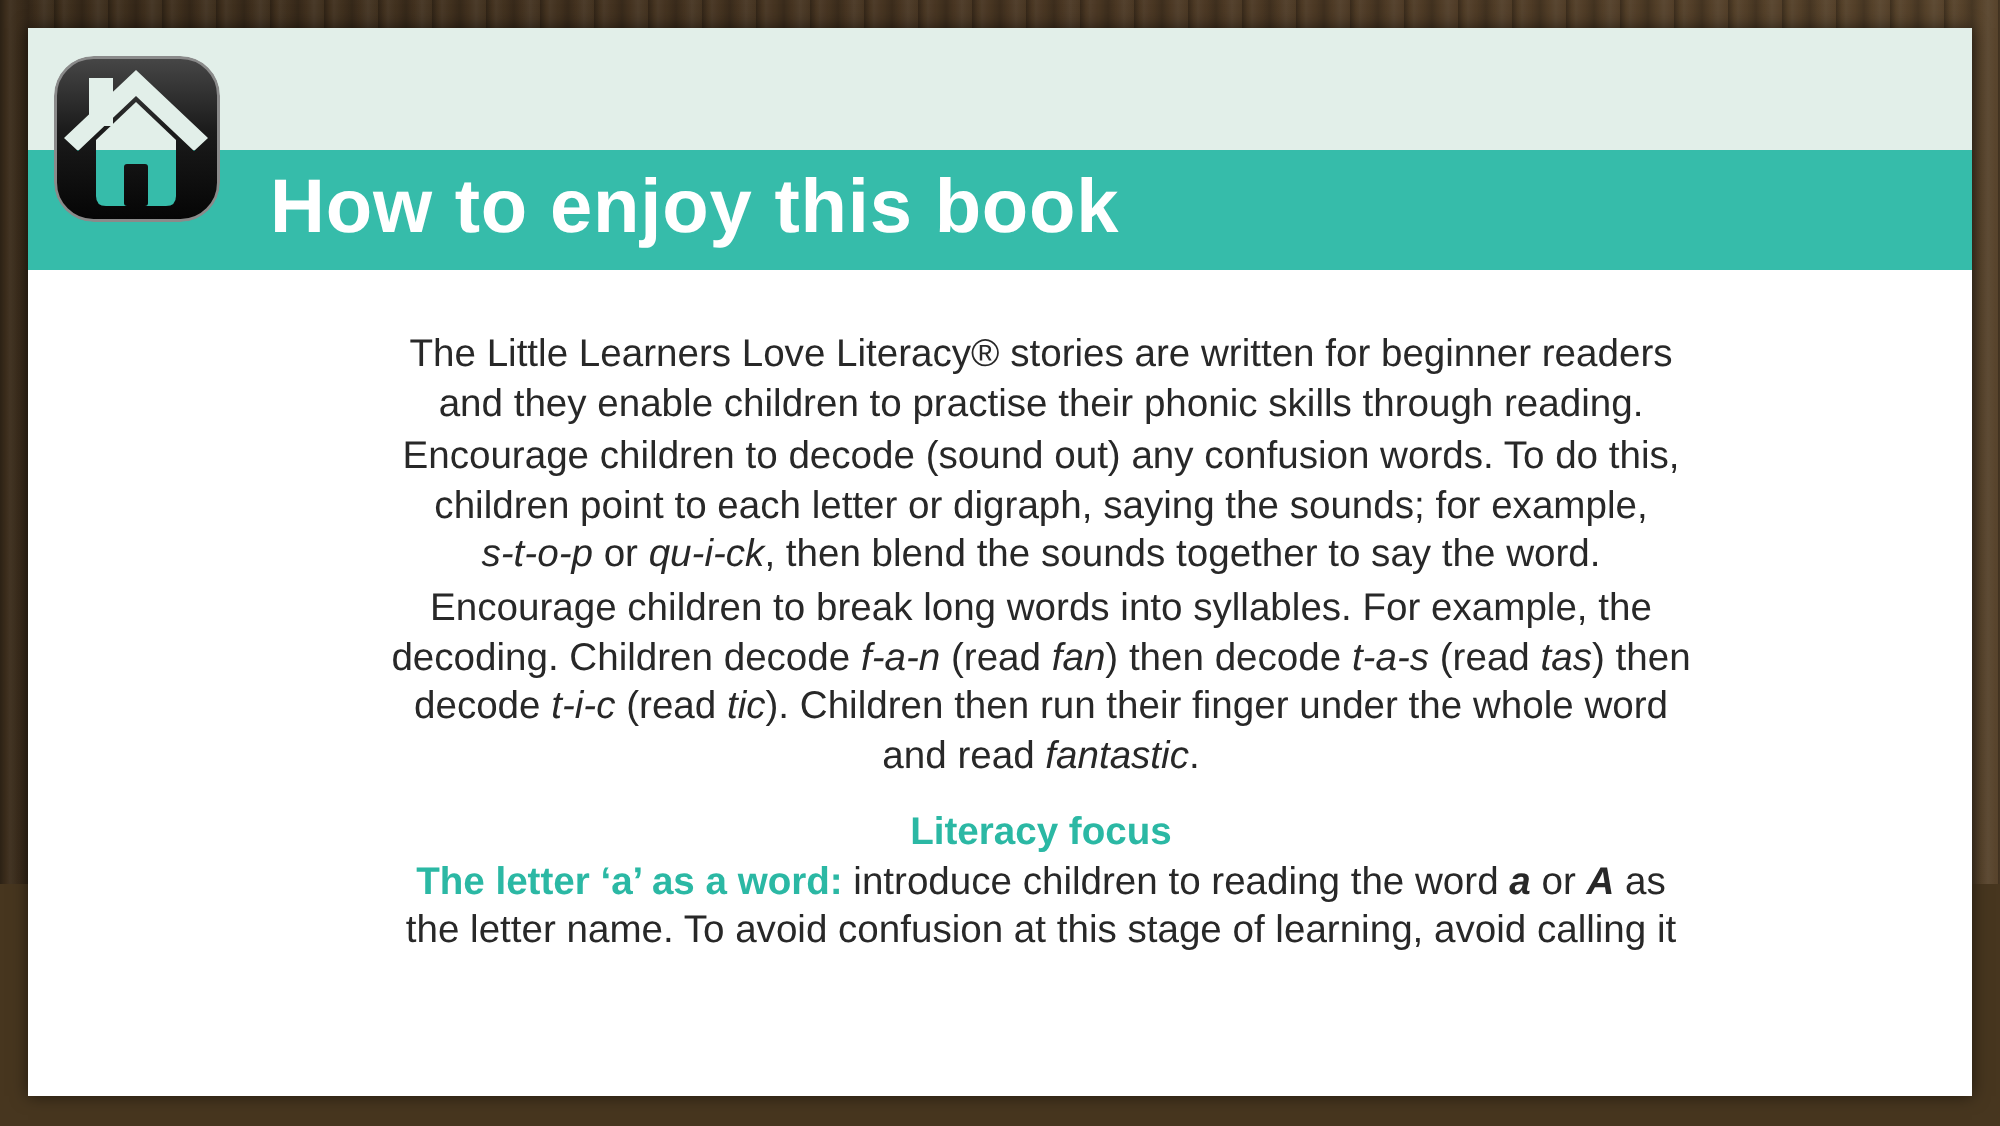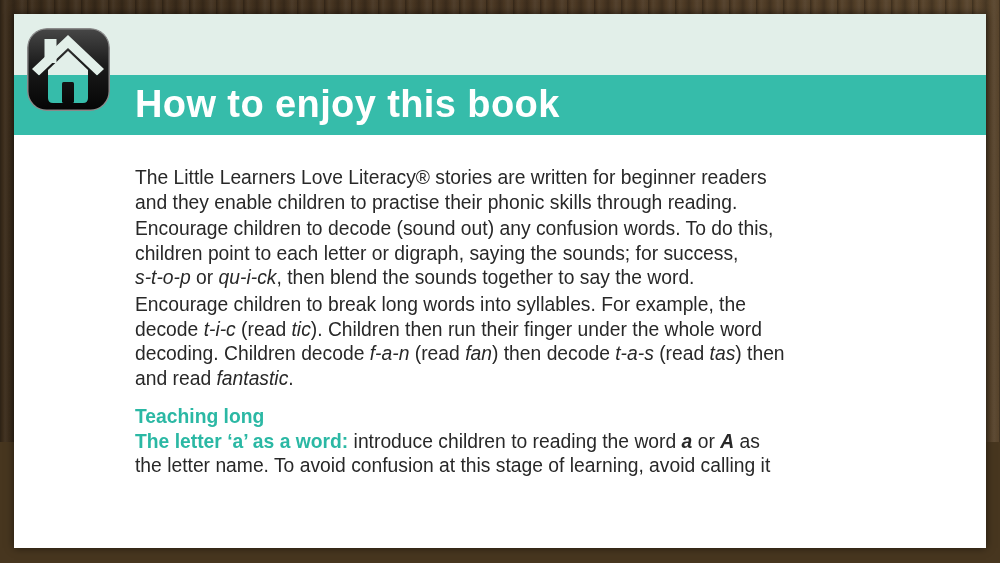--- a/index.html
+++ b/index.html
@@ -42,21 +42,21 @@
     position:absolute;left:13px;top:14px;width:83px;height:83px;
     background:transparent;border:0;padding:0;cursor:pointer;z-index:5;
   }
   .home-btn svg{display:block;}
   
   .page-body{
     padding:31px 80px 0 121px;
     color:var(--ink,#282828);
     font-size:19.3px;
   }
-  .para{margin:0 0 2px 0;}
+  .para{margin:0 0 2px 0;text-align:center;}
   .line{line-height:24.6px;white-space:nowrap;}
   .focus-heading{margin-top:14px;}
   .focus-heading .line{line-height:23px;}
   .focus-body .line{line-height:24px;}
   .seg-i{font-style:italic;}
   .seg-bi{font-weight:bold;font-style:italic;}
   .seg-tb{font-weight:bold;color:var(--accent,#2bb8a4);}
 </style>
 </head>
 <body>
@@ -90,31 +90,31 @@
       </svg>
     </button>
 
     <div class="page-body" id="body-content">
         <div class="para">
           <div class="line"><span>The Little Learners Love Literacy® stories are written for beginner readers</span></div>
           <div class="line"><span>and they enable children to practise their phonic skills through reading.</span></div>
         </div>
         <div class="para">
           <div class="line"><span>Encourage children to decode (sound out) any confusion words. To do this,</span></div>
-          <div class="line"><span>children point to each letter or digraph, saying the sounds; for success,</span></div>
+          <div class="line"><span>children point to each letter or digraph, saying the sounds; for example,</span></div>
           <div class="line"><span class="seg-i">s-t-o-p</span><span> or </span><span class="seg-i">qu-i-ck</span><span>, then blend the sounds together to say the word.</span></div>
         </div>
         <div class="para">
           <div class="line"><span>Encourage children to break long words into syllables. For example, the</span></div>
+          <div class="line"><span>decoding. Children decode </span><span class="seg-i">f-a-n</span><span> (read </span><span class="seg-i">fan</span><span>) then decode </span><span class="seg-i">t-a-s</span><span> (read </span><span class="seg-i">tas</span><span>) then</span></div>
           <div class="line"><span>decode </span><span class="seg-i">t-i-c</span><span> (read </span><span class="seg-i">tic</span><span>). Children then run their finger under the whole word</span></div>
-          <div class="line"><span>decoding. Children decode </span><span class="seg-i">f-a-n</span><span> (read </span><span class="seg-i">fan</span><span>) then decode </span><span class="seg-i">t-a-s</span><span> (read </span><span class="seg-i">tas</span><span>) then</span></div>
           <div class="line"><span>and read </span><span class="seg-i">fantastic</span><span>.</span></div>
         </div>
         <div class="para focus-heading">
-          <div class="line"><span class="seg-tb">Teaching long</span></div>
+          <div class="line"><span class="seg-tb">Literacy focus</span></div>
         </div>
         <div class="para focus-body">
           <div class="line"><span class="seg-tb">The letter ‘a’ as a word:</span><span> introduce children to reading the word </span><span class="seg-bi">a</span><span> or </span><span class="seg-bi">A</span><span> as</span></div>
           <div class="line"><span>the letter name. To avoid confusion at this stage of learning, avoid calling it</span></div>
         </div>
       </div>
 
   </div>
 </div>
 

